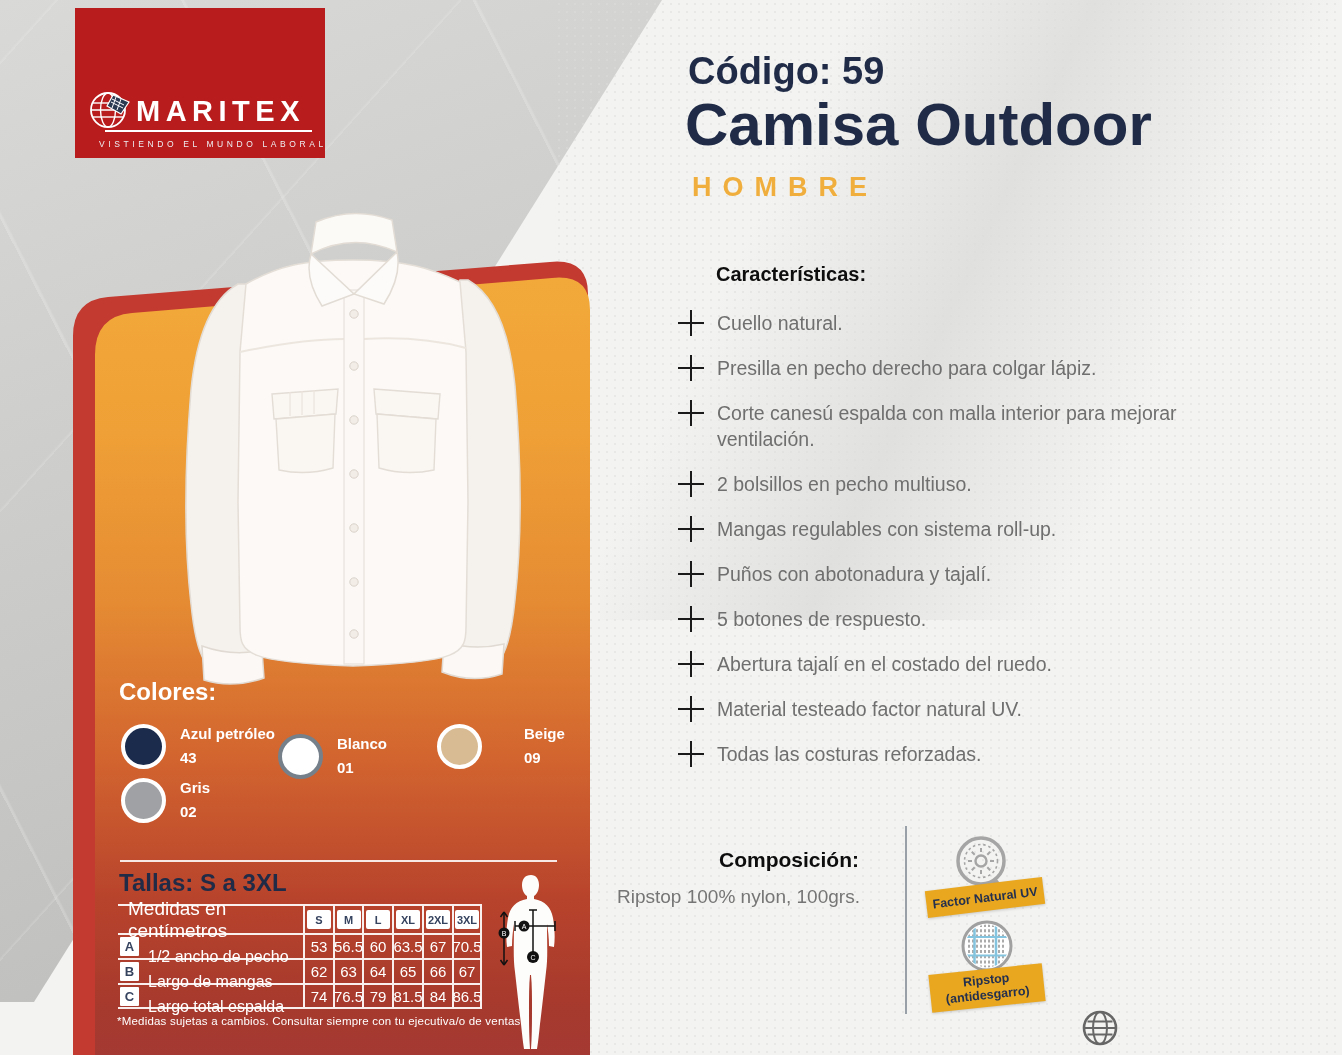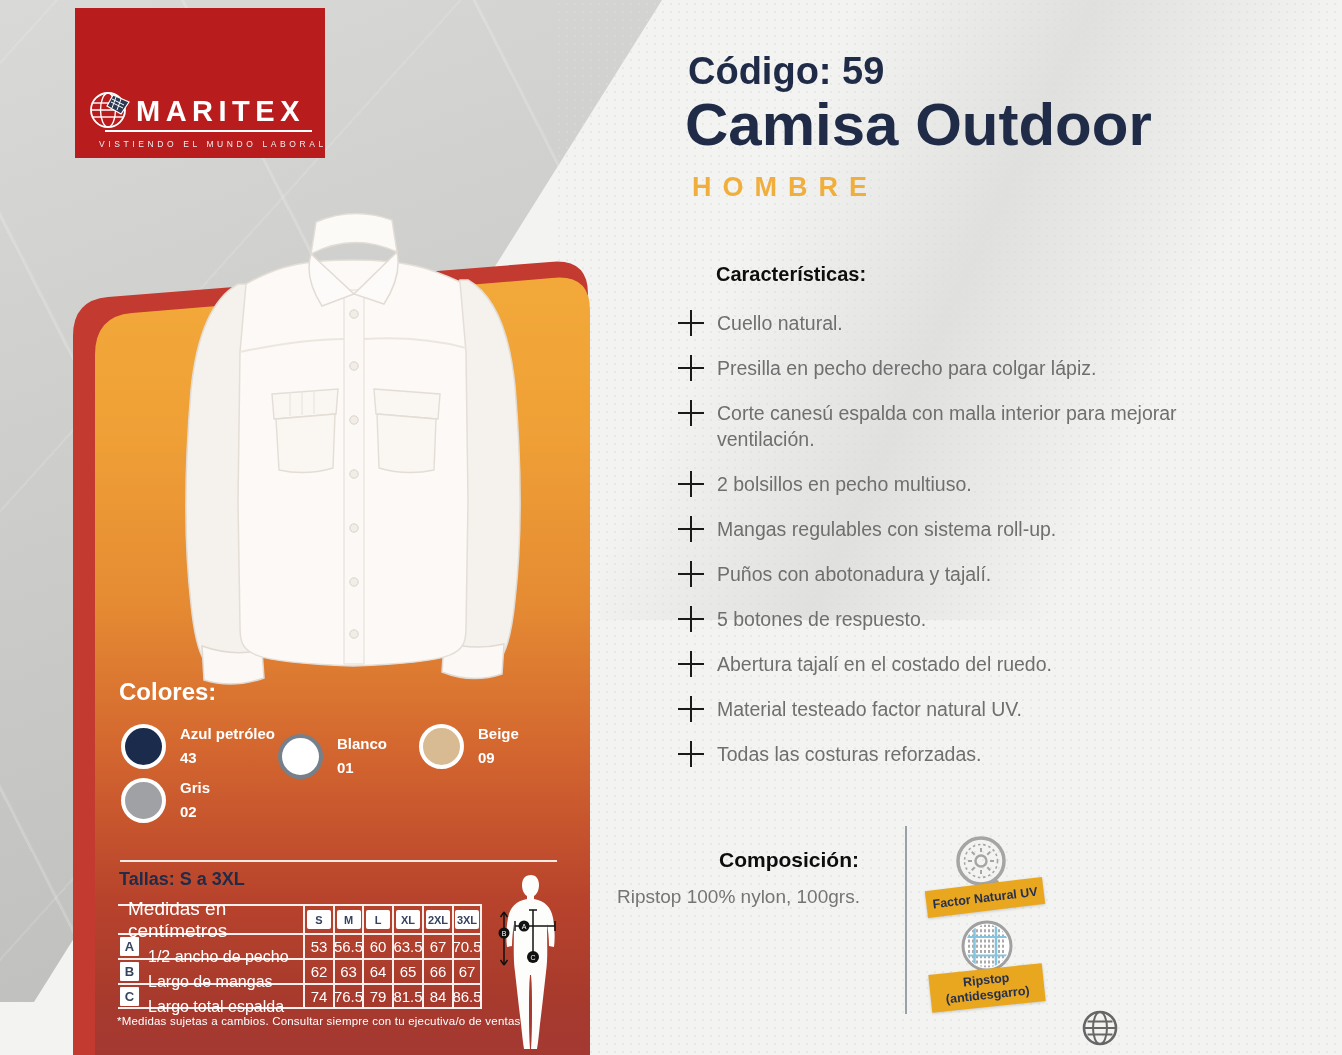--- a/index.html
+++ b/index.html
@@ -33,21 +33,21 @@
   .shirt-wrap{position:absolute;left:138px;top:202px;width:430px;height:500px;}
 
   
   .colors-title{position:absolute;left:119px;top:678px;font-size:24px;font-weight:bold;color:#fff;}
   .swatch{position:absolute;display:flex;align-items:center;}
   .sw-circle{width:45px;height:45px;border-radius:50%;border:4px solid #fff;box-sizing:border-box;flex:0 0 45px;}
   .sw-labels{margin-left:14px;color:#fff;font-weight:bold;font-size:15px;line-height:1.6;white-space:nowrap;}
 
   
   .tallas-line{position:absolute;left:120px;top:860px;width:437px;height:2px;background:rgba(255,255,255,.88);}
-  .tallas-title{position:absolute;left:119px;top:869px;font-size:18px;font-weight:bold;color:#1F2B47;}
+  .tallas-title{position:absolute;left:119px;top:869px;font-size:24px;font-weight:bold;color:#1F2B47;}
   .sizes-table{position:absolute;left:118px;top:904px;display:grid;
     grid-template-columns:185px 30px 29px 30px 30px 30px 30px;
     grid-template-rows:29px 25px 25px 26px;color:#fff;box-sizing:border-box;}
   .st{border-top:2px solid rgba(255,255,255,.92);display:flex;align-items:center;box-sizing:border-box;}
   .st.vcell{border-left:2px solid rgba(255,255,255,.92);justify-content:center;font-size:15px;}
   .st.lastcol{border-right:2px solid rgba(255,255,255,.92);}
   .st.lastrow{border-bottom:2px solid rgba(255,255,255,.92);}
   .st-medidas{font-size:19px;padding-left:10px;}
   .szbox{width:24px;height:19px;background:#fff;border-radius:2px;color:#36435F;font-size:11px;
     font-weight:bold;display:flex;align-items:center;justify-content:center;}
@@ -176,21 +176,21 @@
       <div>43</div>
     </div>
   </div>
   <div class="swatch" style="left:278px;top:732px;">
     <div class="sw-circle" style="background:#FFFFFF;border-color:#75808B;"></div>
     <div class="sw-labels">
       <div>Blanco</div>
       <div>01</div>
     </div>
   </div>
-  <div class="swatch" style="left:419px;top:722px;">
+  <div class="swatch" style="left:437px;top:722px;gap:28px;">
     <div class="sw-circle" style="background:#D8BB93;"></div>
     <div class="sw-labels">
       <div>Beige</div>
       <div>09</div>
     </div>
   </div>
   <div class="swatch" style="left:121px;top:776px;">
     <div class="sw-circle" style="background:#9FA1A4;"></div>
     <div class="sw-labels">
       <div>Gris</div>

